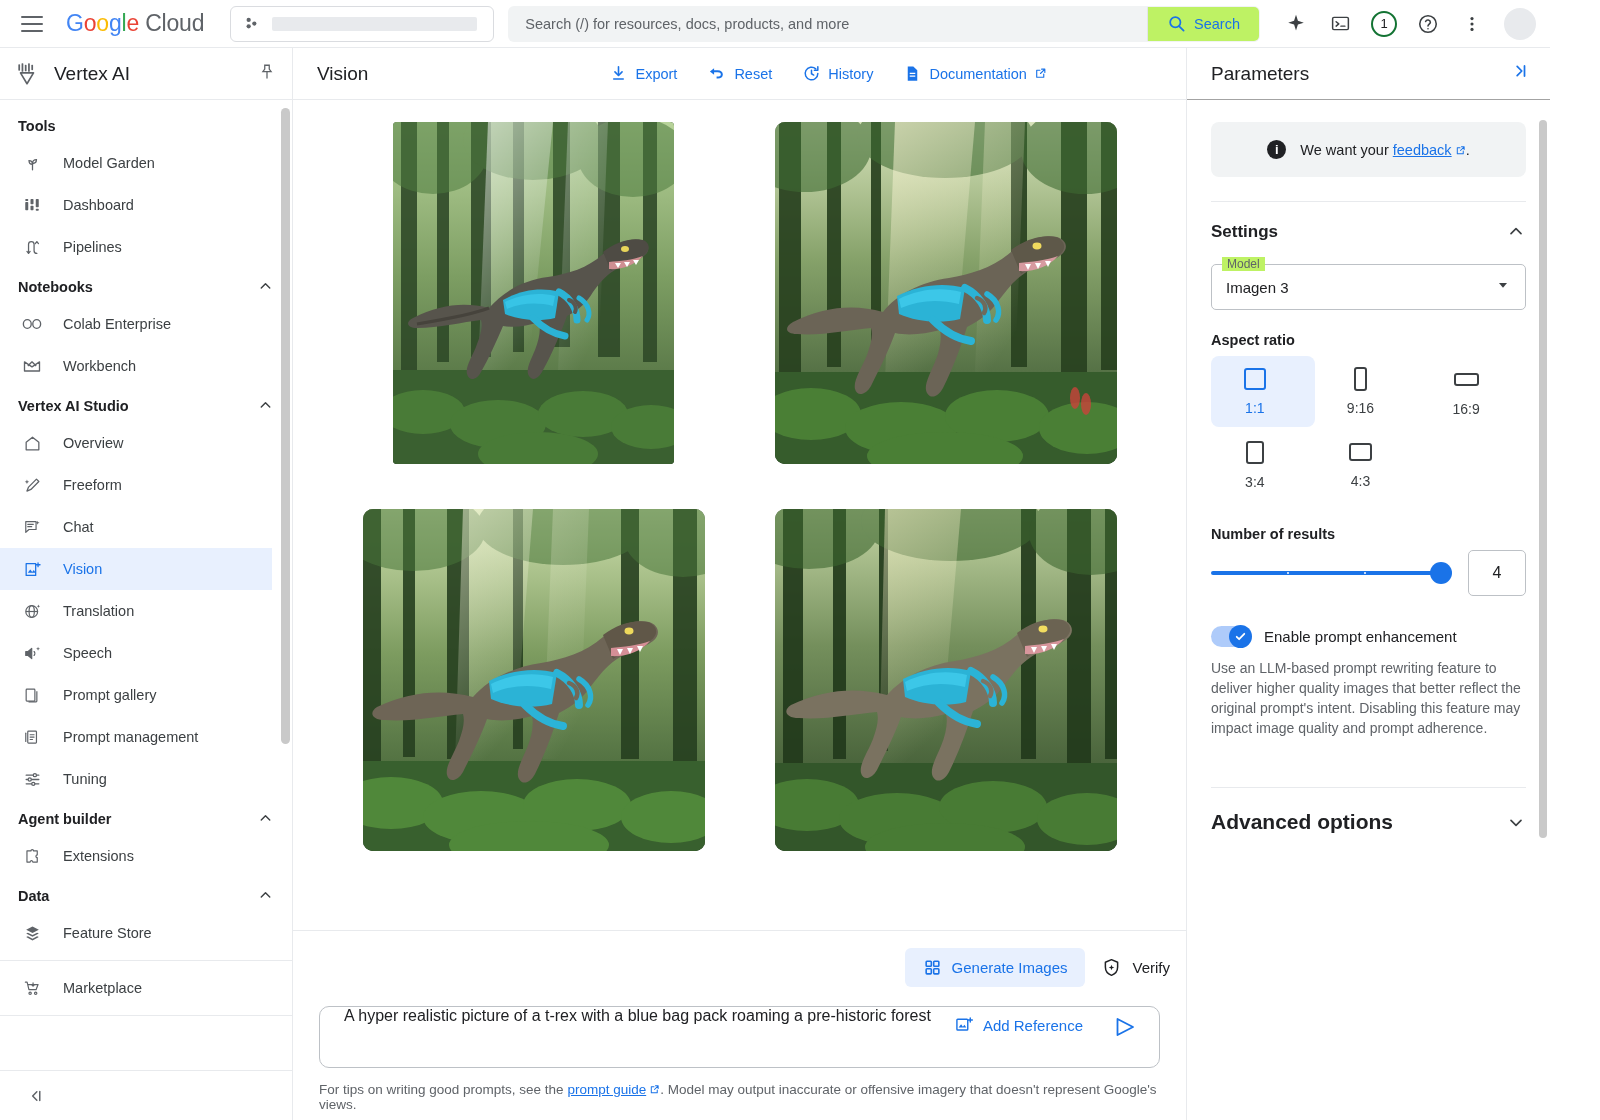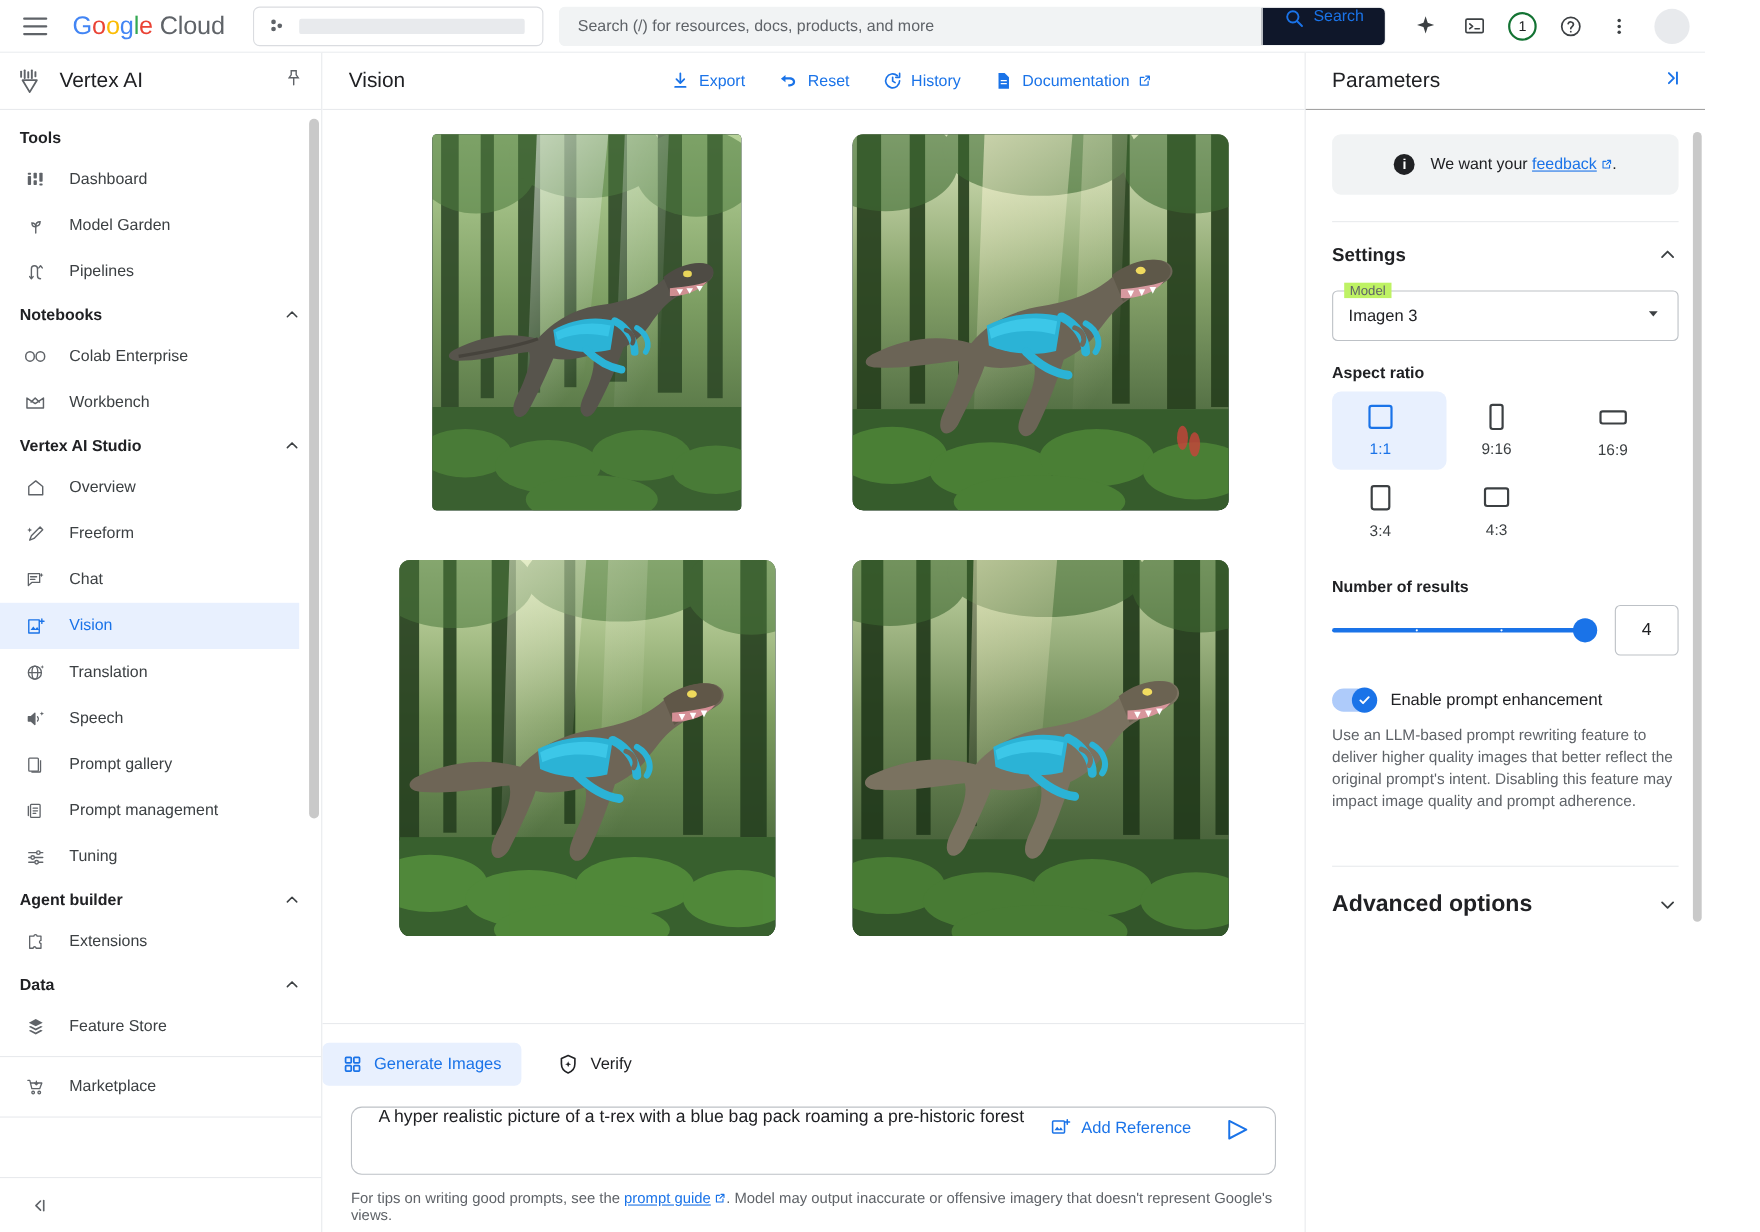--- a/index.html
+++ b/index.html
@@ -41,22 +41,22 @@
     background:#f1f3f4; border-radius: 6px; overflow:hidden;
     border:1px solid transparent;
   }
   .searchwrap input {
     flex:1; height:100%; border:none; outline:none; background:transparent;
     font-size: 14.5px; color:#3c4043; padding: 0 16px;
     font-family:"Liberation Sans", sans-serif;
   }
   .searchwrap input::placeholder { color:#5f6368; }
   .search-btn {
-    height:100%; min-width:112px; background:#0f172a; border-left:1px solid #e3e5e8;
-    display:flex; align-items:flex-start; justify-content:center; gap:8px;
+    height:100%; min-width:112px; background:#bef264; border-left:1px solid #e3e5e8;
+    display:flex; align-items:center; justify-content:center; gap:8px;
     color:#1a73e8; font-size:14.5px; cursor:pointer; padding:0 16px;
   }
 
   .top-icons { margin-left: 16px; display:flex; align-items:center; gap: 4px; }
   .ticon { width:40px; height:40px; border-radius:50%; display:flex; align-items:center; justify-content:center; cursor:pointer; color:#3c4043;}
   .badge-circle {
     width:26px;height:26px;border-radius:50%;border:2px solid #137333;
     display:flex;align-items:center;justify-content:center;
     font-size:13px;color:#202124;
   }
@@ -122,21 +122,21 @@
   }
   .img-grid { display:grid; grid-template-columns: repeat(2, 342px); gap: 45px 70px; }
   .thumb {
     width:342px; height:342px; border-radius:10px; overflow:hidden;
     position:relative; background:#14301a; cursor:pointer;
   }
   .thumb.portrait { width:281px; height:342px; margin:0 auto; border-radius:4px; }
   .thumb svg { display:block; width:100%; height:100%; }
 
   .gen-bar {
-    display:flex; align-items:center; justify-content:flex-start; gap:16px;
+    display:flex; align-items:center; justify-content:flex-end; 
     padding: 16px 0 10px 0; border-top:1px solid #e8eaed;
   }
   .btn-gen {
     display:flex; align-items:center; gap:10px; background:#e8f0fe; color:#1a73e8;
     font-size:15px; padding: 10px 18px; border-radius:6px; cursor:pointer; border:none;
     font-family:"Liberation Sans", sans-serif;
   }
   .btn-verify {
     display:flex; align-items:center; gap:10px; background:#fff; color:#202124;
     font-size:15px; padding: 10px 16px; border-radius:6px; cursor:pointer; border:none;
@@ -317,40 +317,40 @@
       </div>
 
       <div class="sb-scroll">
         <div class="sb-scrollbar"></div>
 
         <div class="sec plain">
           <span>Tools</span>
         </div>
         <div class="navitem">
           <span class="ico">
+            <svg width="19" height="19" viewBox="0 0 24 24" fill="none" stroke="#5f6368" stroke-width="1.6">
+              <path d="M12 20v-8" stroke-linecap="round"></path>
+              <path d="M12 12c0-3 2-5 5-5 0 3-2 5-5 5z"></path>
+                <path d="M12 13c0-2.5-1.8-4.5-4.4-4.5 0 2.6 1.8 4.5 4.4 4.5z"></path>
+            </svg>
+          </span>
+          <span>Model Garden</span>
+        </div>
+        <div class="navitem">
+          <span class="ico">
             <svg width="18" height="18" viewBox="0 0 24 24" fill="#5f6368">
               <rect x="3" y="8" width="4" height="11" rx="1"></rect>
                 <rect x="3" y="4" width="4" height="2.6" rx="1"></rect>
               <rect x="10" y="4" width="4" height="7" rx="1"></rect>
                 <rect x="10" y="13" width="4" height="6" rx="1"></rect>
               <rect x="17" y="4" width="4" height="11" rx="1"></rect>
                 <rect x="17" y="17" width="4" height="2.6" rx="1"></rect>
             </svg>
           </span>
           <span>Dashboard</span>
-        </div>
-        <div class="navitem">
-          <span class="ico">
-            <svg width="19" height="19" viewBox="0 0 24 24" fill="none" stroke="#5f6368" stroke-width="1.6">
-              <path d="M12 20v-8" stroke-linecap="round"></path>
-              <path d="M12 12c0-3 2-5 5-5 0 3-2 5-5 5z"></path>
-                <path d="M12 13c0-2.5-1.8-4.5-4.4-4.5 0 2.6 1.8 4.5 4.4 4.5z"></path>
-            </svg>
-          </span>
-          <span>Model Garden</span>
         </div>
         <div class="navitem">
           <span class="ico">
             <svg width="19" height="19" viewBox="0 0 24 24" fill="none" stroke="#5f6368" stroke-width="1.6">
               <path d="M7 19V8a3.5 3.5 0 0 1 7 0v8a3.5 3.5 0 0 0 3.5 3.5" stroke-linecap="round"></path>
               <path d="M5 17l2 2.5 2-2.5" stroke-linecap="round" stroke-linejoin="round"></path>
               <path d="M15.5 7l2-2.5 2 2.5" stroke-linecap="round" stroke-linejoin="round"></path>
             </svg>
           </span>
           <span>Pipelines</span>

